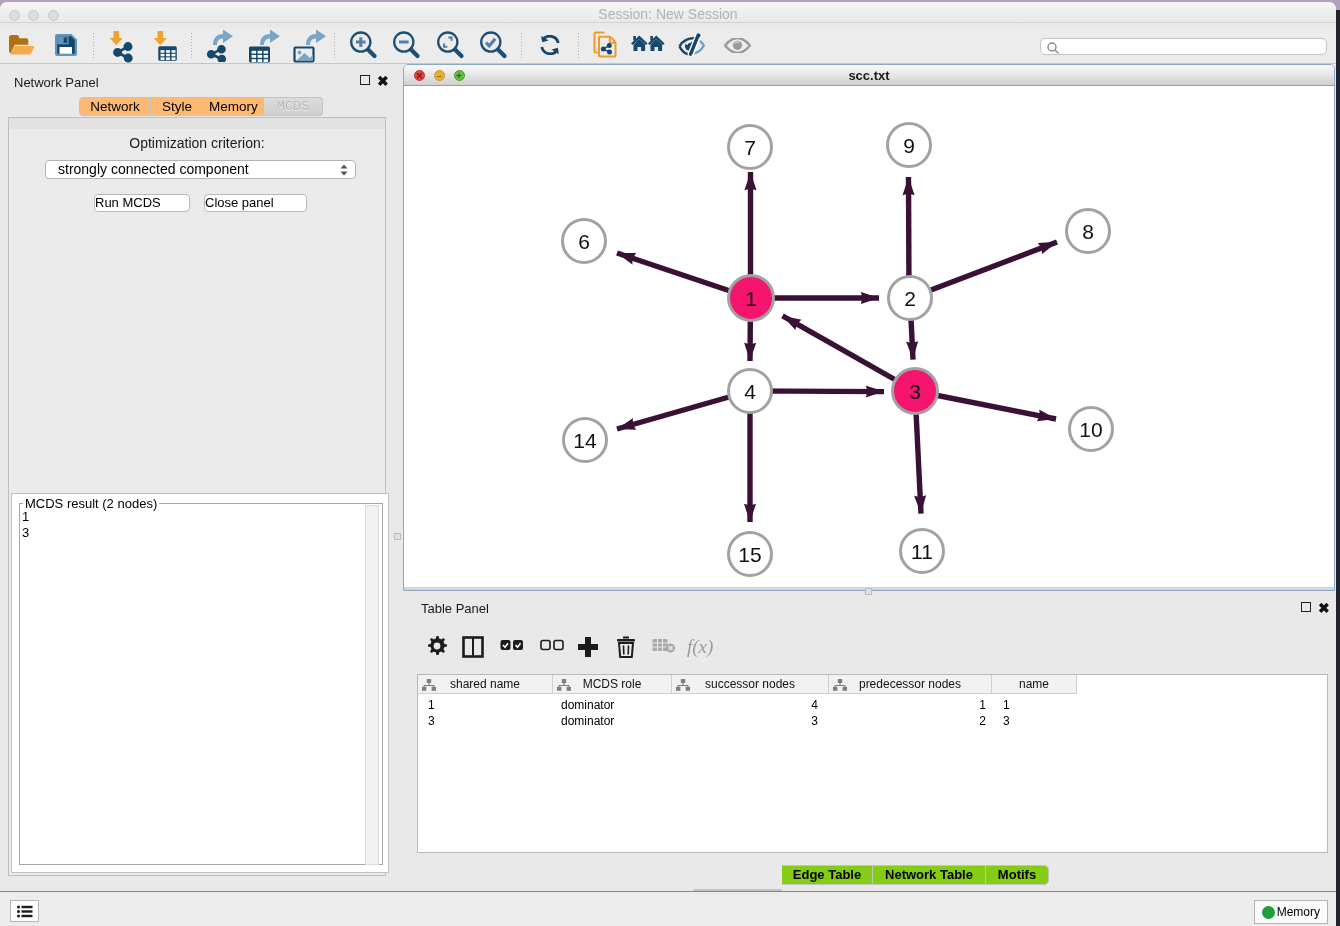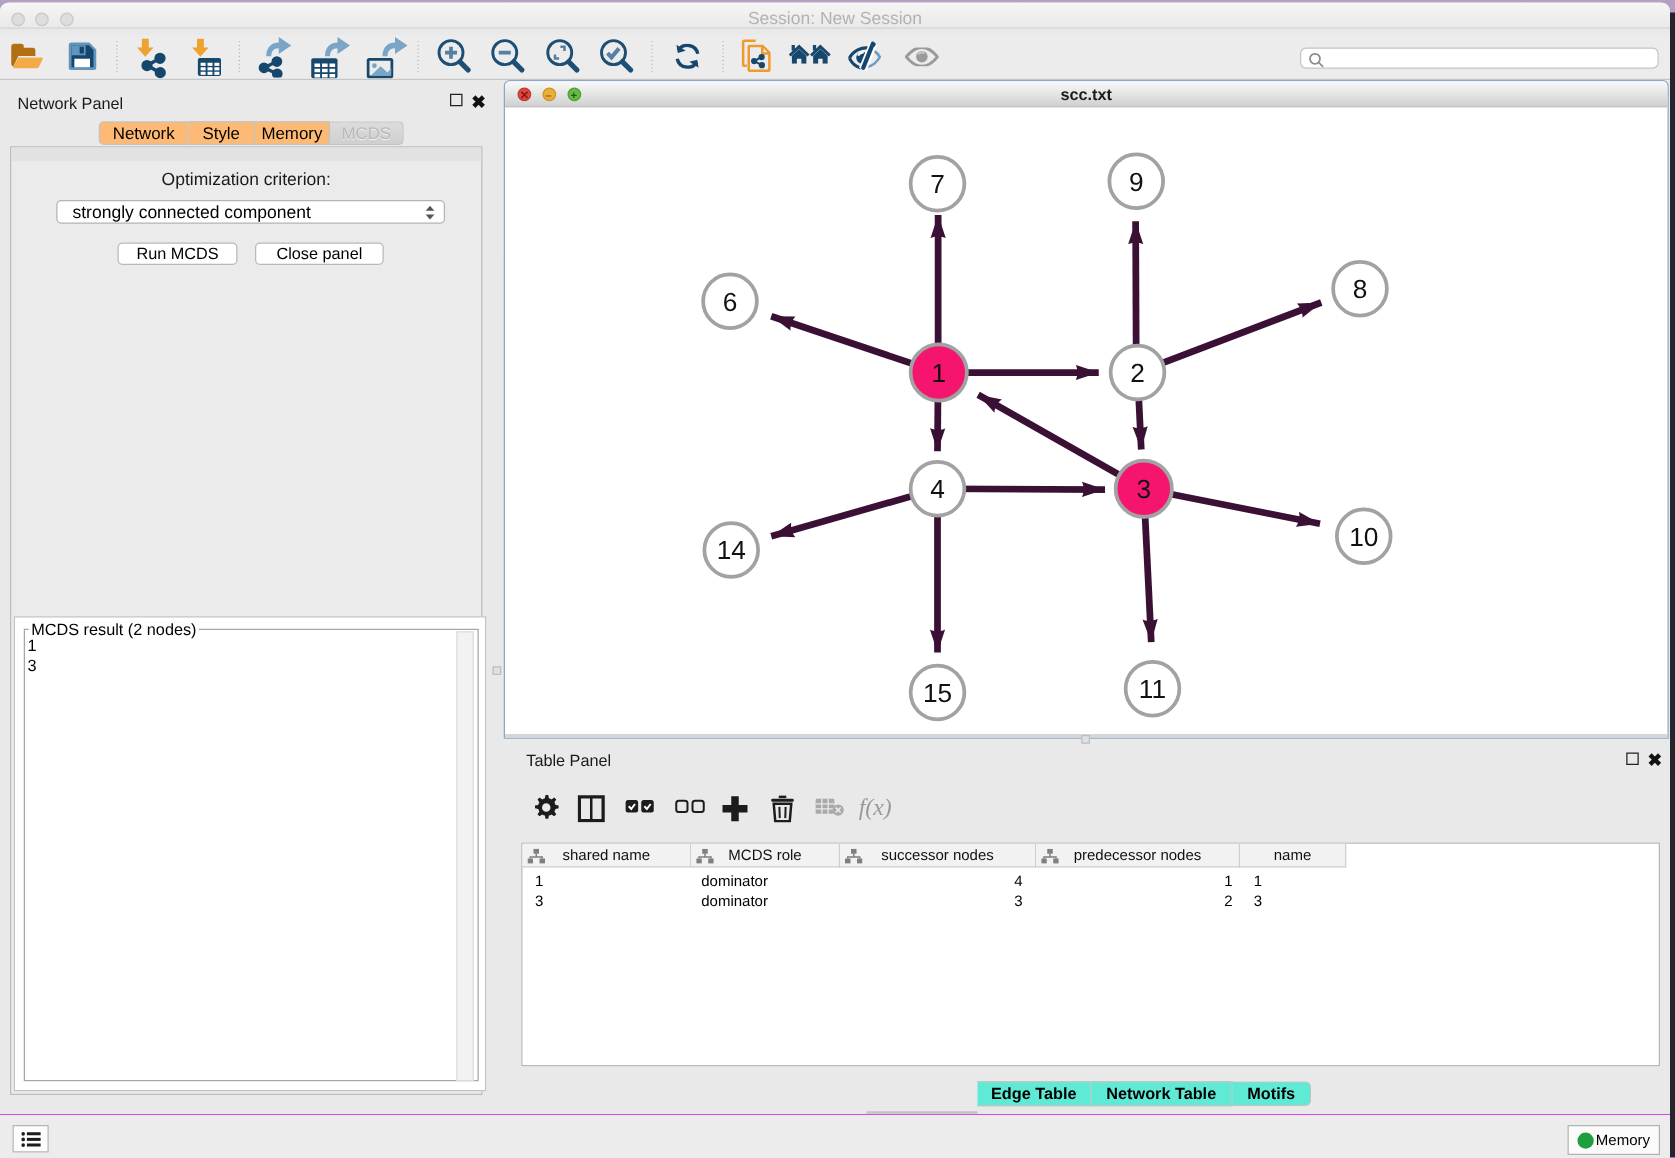--- a/index.html
+++ b/index.html
@@ -19,27 +19,27 @@
 #search { position:absolute; left:1040px; top:10px; width:287px; height:17px; background:#fff; border:1px solid #c4c4c4; border-radius:5px; }
 #search svg { position:absolute; left:5px; top:2px; }
 
 #cp { position:absolute; left:0; top:64px; width:392px; height:818px; }
 .pnlhead { font-size:13px; color:#1a1a1a; }
 .floatic { position:absolute; width:10px; height:10px; border:1.6px solid #222; }
 .closeic { position:absolute; font-size:14px; font-weight:bold; color:#111; line-height:12px; }
 #cptabs { position:absolute; top:31px; left:79px; height:19px; display:flex; font-size:13.5px; }
 .tab { background:#fdba74; border:1px solid #c3c3c3; border-left:none; text-align:center; line-height:17px; color:#000; }
 .tab.first { border-left:1px solid #c3c3c3; border-radius:4px 0 0 4px; }
-.tab.sel { background:linear-gradient(#dcdcdc,#cfcfcf); color:#b9b9b9; text-shadow:0 1px 0 #f2f2f2; border-radius:0 4px 4px 0; }
+.tab.sel { background:linear-gradient(#dcdcdc,#cfcfcf); color:#b9b9b9; text-shadow:0 1px 0 #f2f2f2; border-radius:0 4px 4px 0;font-family:Liberation Mono, monospace; }
 #cpbody { position:absolute; left:8px; top:51px; width:378px; height:759px; background:#ebebeb; border:1px solid #bdbdbd; }
 #cpbody .shade { position:absolute; left:0; top:0; width:100%; height:11px; background:#e2e2e2; }
 #optlbl { position:absolute; top:17px; width:100%; text-align:center; font-size:14px; color:#1a1a1a; }
 #combo { position:absolute; left:36px; top:42px; width:311px; height:19px; background:#fff; border:1px solid #b3b3b3; border-radius:4px; font-size:14px; line-height:17px; padding-left:12px; color:#000; }
 #combo svg { position:absolute; right:6px; top:2px; }
-.btn { position:absolute; top:76px; height:18px; background:#fff; border:1px solid #b9b9b9; border-radius:4px; font-size:13px; text-align:center; line-height:16px; color:#000; }
+.btn { position:absolute; top:76px; height:18px; background:#fff; border:1px solid #b9b9b9; border-radius:4px; font-size:13px; text-align:left; line-height:16px; color:#000; }
 #resultwrap { position:absolute; left:2px; top:375px; width:378px; height:380px; background:#fff; border:1px solid #c2c2c2; }
 #fieldset { position:absolute; left:7px; top:9px; width:364px; height:362px; border:1px solid #a6a6a6; }
 #fieldlegend { position:absolute; left:3px; top:-8px; background:#fff; font-size:13px; padding:0 2px; color:#000; }
 #fieldtext { position:absolute; left:2px; top:5px; font-size:13px; line-height:16px; color:#000; }
 #fieldscroll { position:absolute; right:3px; top:1px; width:14px; height:360px; background:#f2f2f2; border:1px solid #dcdcdc; }
 
 #netwin { position:absolute; left:403px; top:62px; width:932px; height:527px; border:1px solid #8aa8c8; border-radius:5px 5px 0 0; background:#fff; }
 #nettitle { position:absolute; left:0; top:0; width:100%; height:21px; background:linear-gradient(#fafafa,#d0d0d0); border-bottom:1px solid #9c9c9c; border-radius:4px 4px 0 0; font-size:13px; font-weight:bold; color:#1a1a1a; text-align:center; line-height:21px; }
 .light { position:absolute; top:4.5px; width:11px; height:11px; border-radius:50%; font-size:9px; font-weight:bold; text-align:center; line-height:11px; }
 #netbottom { position:absolute; left:0; bottom:0; width:100%; height:3px; background:#d6d6d6; }
@@ -49,21 +49,21 @@
 #tp { position:absolute; left:403px; top:594px; width:933px; height:294px; }
 #tptools { position:absolute; left:14px; top:40px; height:28px; }
 #tptools > div { position:absolute; top:0; }
 #tbl { position:absolute; left:14px; top:78px; width:911px; height:179px; background:#fff; border:1px solid #b9b9b9; }
 #tblhead { position:absolute; left:0; top:0; height:19px; font-size:12px; color:#111; }
 .th { position:absolute; top:0; height:19px; background:#f2f2f2; border-right:1px solid #cfcfcf; border-bottom:1px solid #cfcfcf; text-align:center; line-height:18px; }
 .th svg { position:absolute; left:4px; top:4px; }
 .td { position:absolute; font-size:12px; color:#000; height:16px; line-height:16px; }
 
 #tptabs { position:absolute; top:269px; left:290px; height:20px; display:flex; font-size:13px; font-weight:bold; }
-.ttab { background:#5eead4; border:1px solid #c3c3c3; border-left:none; text-align:center; line-height:18px; color:#000; }
+.ttab { background:#84cc16; border:1px solid #c3c3c3; border-left:none; text-align:center; line-height:18px; color:#000; }
 .ttab.first { border-left:1px solid #c3c3c3; border-radius:5px 0 0 5px; background:linear-gradient(#dcdcdc,#cfcfcf); color:#bcbcbc; text-shadow:0 1px 0 #f0f0f0;margin-top:24px; }
 .ttab.last { border-radius:0 5px 5px 0; }
 
 #status { position:absolute; left:0; top:889px; width:100%; height:35px; background:#ececec; border-top:1px solid #d946ef; }
 #listbtn { position:absolute; left:10px; top:8px; width:29px; height:22px; background:#fdfdfd; border:1px solid #b5b5b5; }
 #membtn { position:absolute; right:8px; top:8px; width:74px; height:24px; background:#fbfbfb; border:1px solid #b2b2b2; font-size:12px; color:#000; line-height:22px; text-align:right; padding-right:7px; }
 #membtn .dot { position:absolute; left:7px; top:5px; width:13px; height:13px; border-radius:50%; background:#1e9e3e; }
 .grip { position:absolute; width:7px; height:7px; background:#e0e0e0; border:1px solid #bdbdbd; }
 </style>
 </head>

